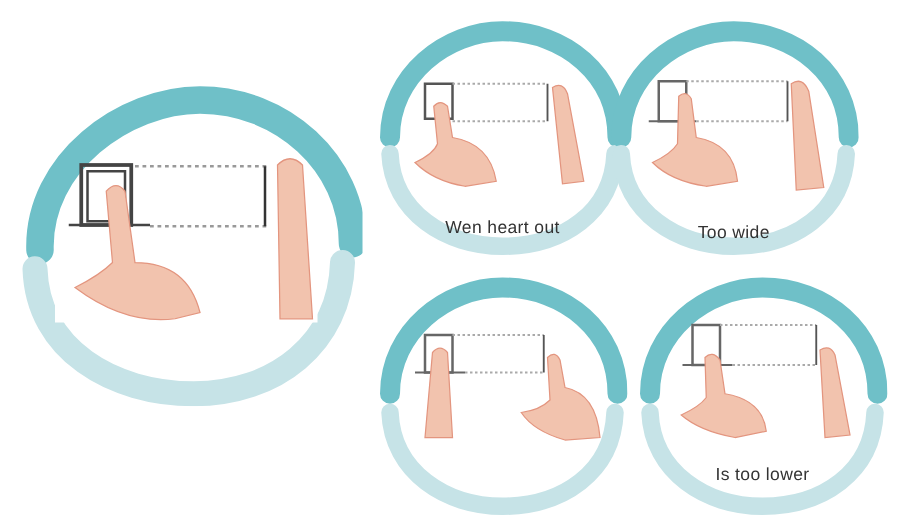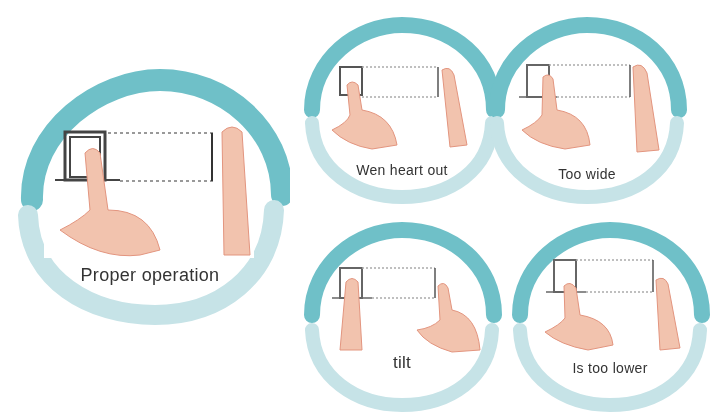--- a/index.html
+++ b/index.html
@@ -1,38 +1,37 @@
 <!DOCTYPE html>
 <html><head>
 <meta charset="utf-8">
 <style>
   html,body{margin:0;padding:0;background:#fff;}
   body{width:720px;height:420px;position:relative;overflow:hidden;font-family:"Liberation Sans",sans-serif;}
   .panel{position:absolute;}
   .panel svg{position:absolute;left:0;top:0;}
-  .caption{position:absolute;left:0;right:0;text-align:center;color:#333;letter-spacing:0.3px;}
+  .caption{position:absolute;left:0;right:0;text-align:center;color:#333;letter-spacing:0.3px;margin-top:11px;}
 </style>
 </head>
 <body>
 
 <div class="panel" style="left:10px;top:60px;width:280px;height:265px;">
   <svg width="280" height="265" viewBox="0 0 280 265">
     <path d="M22 140 C20 70 90 20 150 20 C215 20 272 70 272 135" fill="none" stroke="#6fc0c8" stroke-width="22" stroke-linecap="round"></path>
     <path d="M18 155 C20 220 80 255 145 255 C210 255 262 215 264 150" fill="none" stroke="#c6e3e7" stroke-width="20" stroke-linecap="round"></path>
     <rect x="34" y="138" width="210" height="60" fill="#fff"></rect>
     <rect x="55" y="72" width="40" height="48" fill="none" stroke="#444" stroke-width="3"></rect>
     <rect x="60" y="77" width="30" height="40" fill="none" stroke="#444" stroke-width="2"></rect>
     <line x1="45" y1="120" x2="110" y2="120" stroke="#444" stroke-width="2"></line>
     <line x1="98" y1="73" x2="205" y2="73" stroke="#999" stroke-width="2" stroke-dasharray="3,3"></line>
     <line x1="110" y1="121" x2="205" y2="121" stroke="#999" stroke-width="2" stroke-dasharray="3,3"></line>
     <line x1="202" y1="73" x2="202" y2="121" stroke="#333" stroke-width="2"></line>
     <path d="M75 93 Q83 84 90 93 L98 150 Q140 150 150 190 L130 195 Q90 200 50 170 Q70 160 80 150 Z" fill="#f2c3ae" stroke="#e3957f" stroke-width="1"></path>
     <path d="M212 72 Q222 62 232 72 L240 195 L214 195 Z" fill="#f2c3ae" stroke="#e3957f" stroke-width="1"></path>
   </svg>
-  <div class="caption" style="top:205px;font-size:18px;">Proper operation</div>
 </div>
 
 <div class="panel" style="left:302px;top:15px;width:200px;height:190px;">
   <svg width="200" height="190" viewBox="0 0 200 190">
     <path d="M10 95 C10 45 55 10 100 10 C150 10 192 45 192 95" fill="none" stroke="#6fc0c8" stroke-width="16" stroke-linecap="round"></path>
     <path d="M10 108 C12 155 55 182 100 182 C148 182 188 155 190 108" fill="none" stroke="#c6e3e7" stroke-width="14" stroke-linecap="round"></path>
     <rect x="38" y="52" width="22" height="28" fill="none" stroke="#555" stroke-width="2"></rect>
     <line x1="60" y1="52" x2="136" y2="52" stroke="#aaa" stroke-width="1.5" stroke-dasharray="2,2"></line>
     <line x1="60" y1="82" x2="136" y2="82" stroke="#aaa" stroke-width="1.5" stroke-dasharray="2,2"></line>
     <line x1="136" y1="52" x2="136" y2="82" stroke="#555" stroke-width="1.5"></line>
@@ -62,21 +61,20 @@
     <path d="M10 95 C10 45 55 10 100 10 C150 10 192 45 192 95" fill="none" stroke="#6fc0c8" stroke-width="16" stroke-linecap="round"></path>
     <path d="M10 110 C12 158 55 185 100 185 C148 185 188 158 190 110" fill="none" stroke="#c6e3e7" stroke-width="14" stroke-linecap="round"></path>
     <rect x="38" y="48" width="22" height="30" fill="none" stroke="#666" stroke-width="2"></rect>
     <line x1="30" y1="78" x2="70" y2="78" stroke="#666" stroke-width="1.5"></line>
     <line x1="60" y1="48" x2="133" y2="48" stroke="#aaa" stroke-width="1.5" stroke-dasharray="2,2"></line>
     <line x1="70" y1="78" x2="133" y2="78" stroke="#aaa" stroke-width="1.5" stroke-dasharray="2,2"></line>
     <line x1="133" y1="48" x2="133" y2="78" stroke="#555" stroke-width="1.5"></line>
     <path d="M44 62 Q50 55 56 62 L60 130 L38 130 Z" fill="#f2c3ae" stroke="#e3957f" stroke-width="1"></path>
     <path d="M136 66 Q142 60 146 68 L150 90 Q175 95 178 130 L150 132 Q125 125 115 110 Q130 108 138 100 Z" fill="#f2c3ae" stroke="#e3957f" stroke-width="1"></path>
   </svg>
-  <div class="caption" style="top:133px;font-size:17px;">tilt</div>
 </div>
 
 <div class="panel" style="left:510px;top:220px;width:200px;height:195px;">
   <svg width="200" height="195" viewBox="0 0 200 195">
     <path d="M10 95 C10 45 55 10 100 10 C150 10 192 45 192 95" fill="none" stroke="#6fc0c8" stroke-width="16" stroke-linecap="round"></path>
     <path d="M10 110 C12 158 55 185 100 185 C148 185 188 158 190 110" fill="none" stroke="#c6e3e7" stroke-width="14" stroke-linecap="round"></path>
     <rect x="44" y="40" width="22" height="32" fill="none" stroke="#666" stroke-width="2"></rect>
     <line x1="36" y1="72" x2="76" y2="72" stroke="#666" stroke-width="1.5"></line>
     <line x1="66" y1="40" x2="143" y2="40" stroke="#aaa" stroke-width="1.5" stroke-dasharray="2,2"></line>
     <line x1="76" y1="72" x2="143" y2="72" stroke="#aaa" stroke-width="1.5" stroke-dasharray="2,2"></line>

